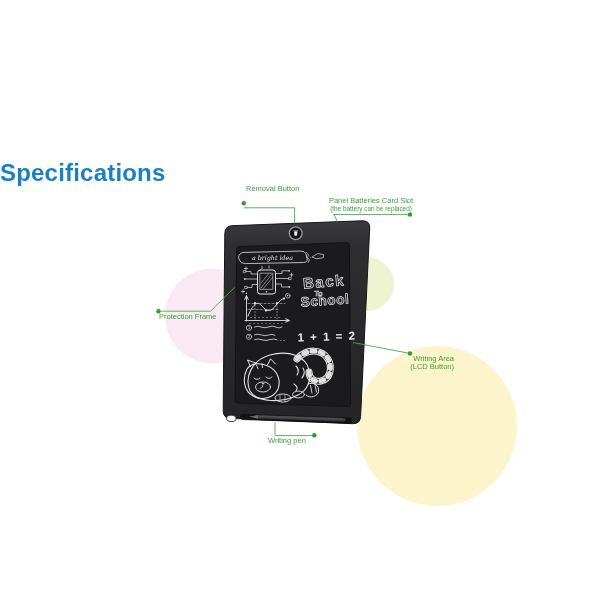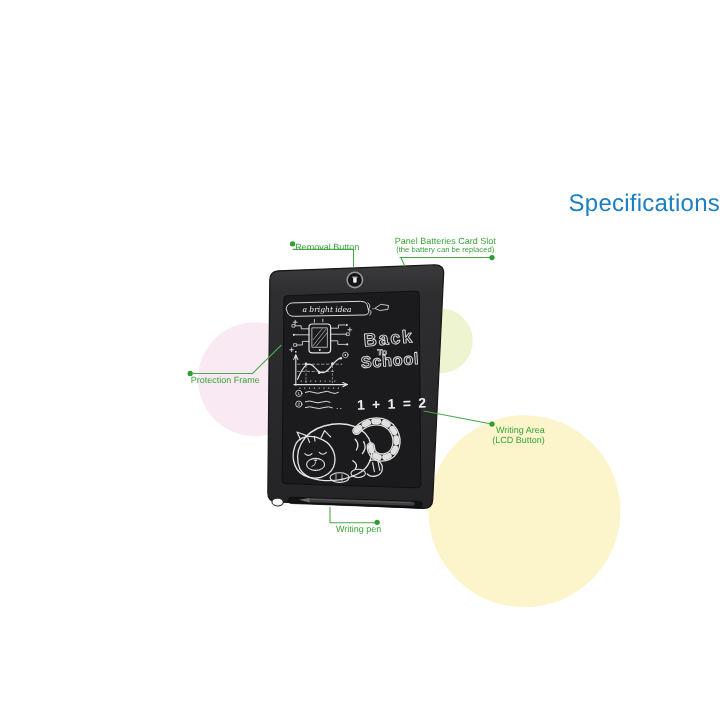--- a/index.html
+++ b/index.html
@@ -1,26 +1,26 @@
 <!DOCTYPE html>
 <html><head>
 <meta charset="utf-8">
 <style>
   html,body{margin:0;padding:0;background:#fff;}
   .stage{position:relative;width:600px;height:600px;background:#ffffff;overflow:hidden;
          font-family:"Liberation Sans",sans-serif;}
-  .page-title{position:absolute;left:0;right:0;top:159px;text-align:right;
-              font-size:20px;font-weight:400;color:#1a7fc3;letter-spacing:0.2px;}
+  .page-title{position:absolute;left:0;right:0;top:159px;text-align:left;
+              font-size:24px;font-weight:700;color:#1a7fc3;letter-spacing:0.2px;}
   .lbl{position:absolute;color:#3aa33a;font-size:7.5px;line-height:1.12;white-space:nowrap;}
   .lbl .sub{font-size:6.4px;}
-  .lbl-removal{left:246px;top:202px;}
+  .lbl-removal{left:246px;top:185px;}
   .lbl-battery{left:326px;top:197px;width:90px;text-align:center;white-space:normal;}
   .lbl-protection{left:159px;top:312.5px;}
   .lbl-writingarea{left:362px;top:355px;width:47px;text-align:right;margin-left:45px;}
-  .lbl-writingpen{left:280px;top:437px;}
+  .lbl-writingpen{left:268px;top:437px;}
   svg{position:absolute;left:0;top:0;}
 </style>
 </head>
 <body>
 
 <div class="stage">
 
   <svg width="600" height="600" viewBox="0 0 600 600">
     <defs>
       <linearGradient id="bodyGrad" x1="0" y1="0" x2="0" y2="1">

